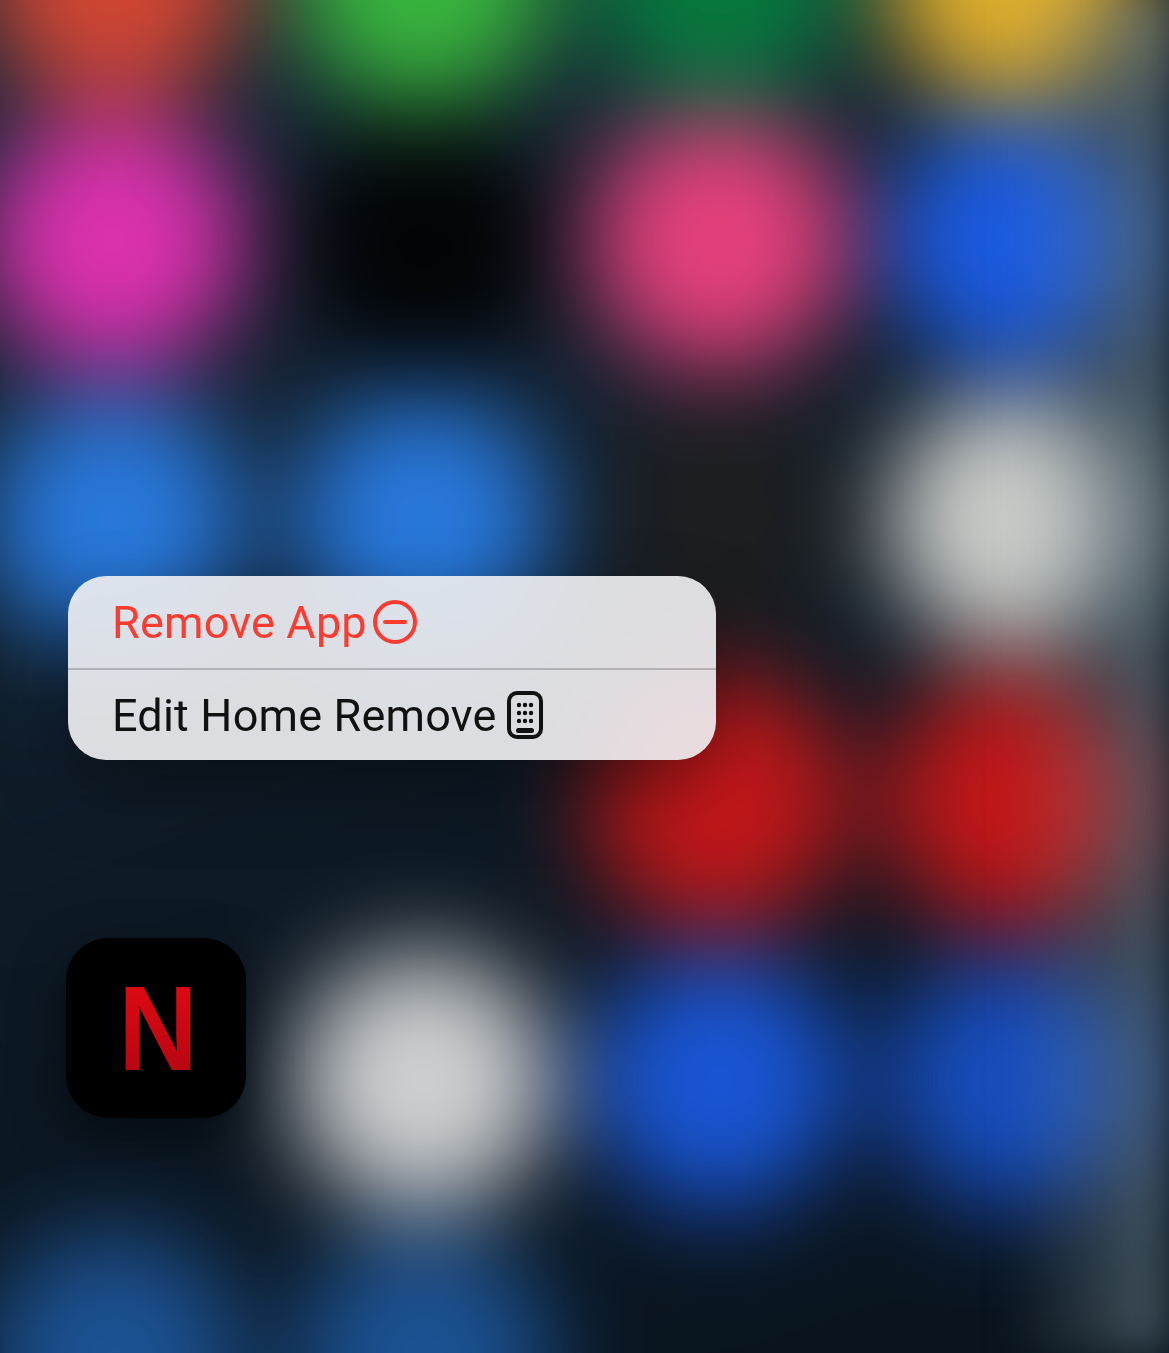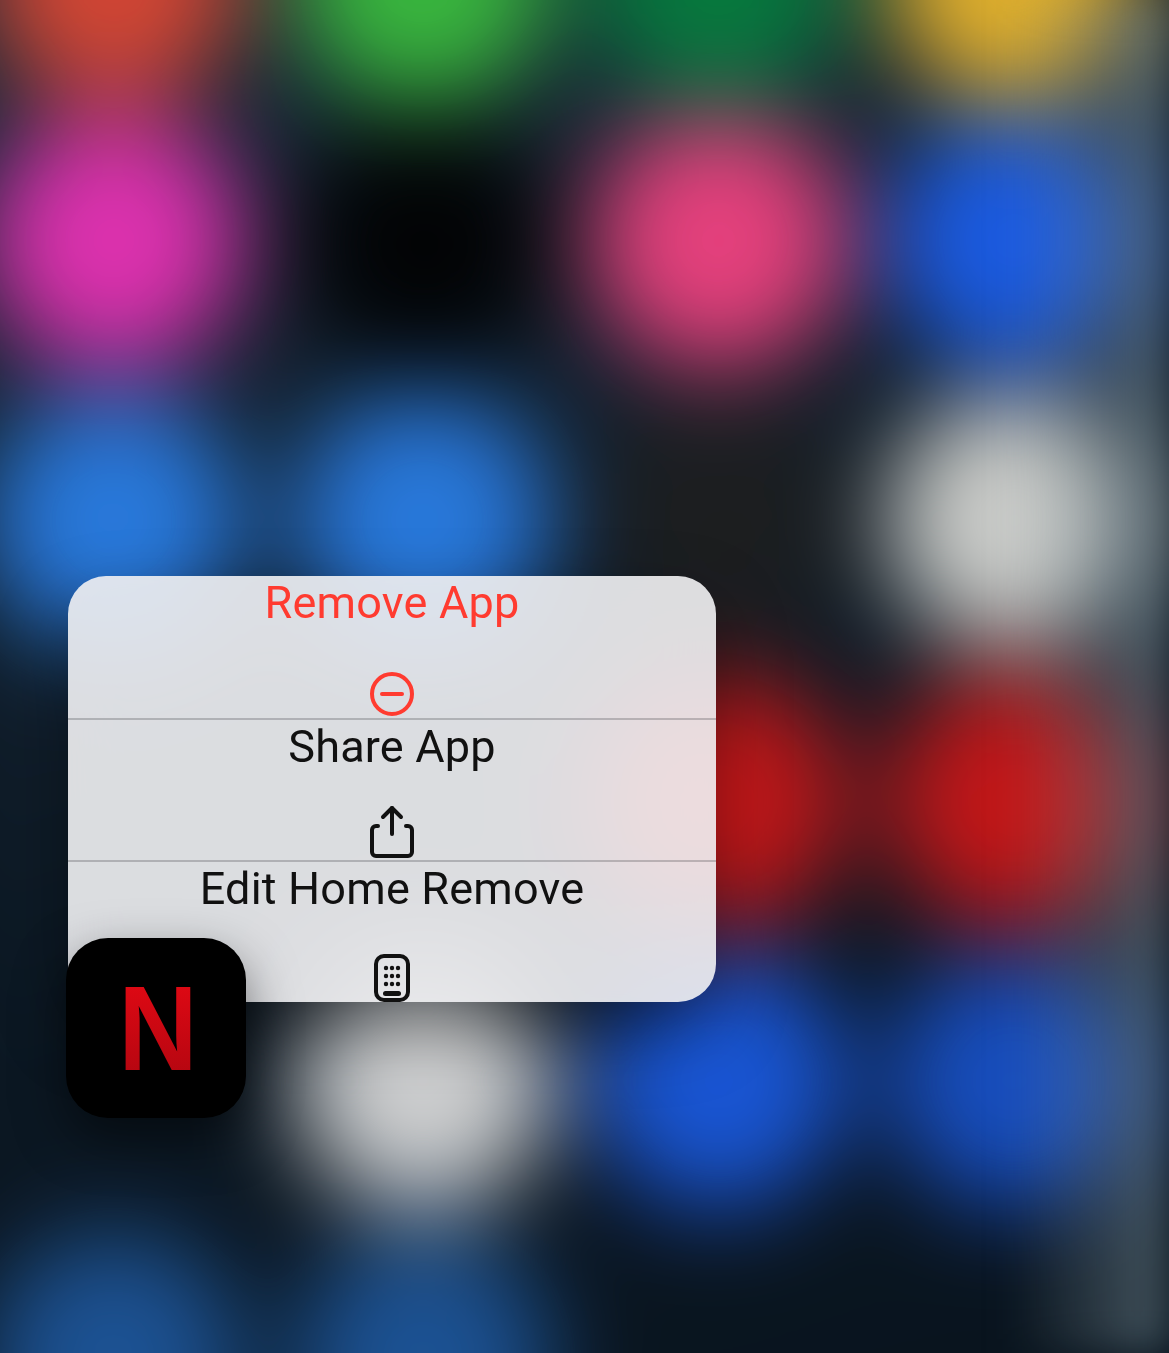--- a/index.html
+++ b/index.html
@@ -56,28 +56,27 @@
       left:68px; top:576px;
       width:648px;
       border-radius:38px;
       background:rgba(238,238,240,.92);
       box-shadow:0 30px 70px rgba(0,0,0,.35);
       overflow:hidden;
       backdrop-filter:blur(30px) saturate(1.3);
       -webkit-backdrop-filter:blur(30px) saturate(1.3);
     }
     .menu-item{
-      display:flex;align-items:center;justify-content:space-between;
-      height:142px;
+      display:flex;align-items:center;
+      height:92px;
       padding:0 44px 0 44px;
       font-size:45px;
       letter-spacing:.2px;
       color:#111;
       cursor:pointer;
-      flex-direction:column;
     }
     .menu-item + .menu-item{
       border-top:2px solid rgba(60,60,67,.28);
     }
     .menu-item.destructive{ color:var(--destructive); }
     .menu-item .icon-slot{
       width:56px;
       display:flex;align-items:center;justify-content:center;
     }
     .menu-item svg{display:block}
@@ -117,30 +116,20 @@
   <div class="menu-item destructive">
     <span>Remove App</span>
     <span class="icon-slot">
       <svg width="48" height="48" viewBox="0 0 48 48" fill="none">
         <circle cx="24" cy="24" r="20" stroke="var(--destructive)" stroke-width="4"></circle>
         <line x1="14" y1="24" x2="34" y2="24" stroke="var(--destructive)" stroke-width="4" stroke-linecap="round"></line>
       </svg>
     </span>
   </div>
 
-  <div class="menu-item">
-    <span>Share App</span>
-    <span class="icon-slot">
-      <svg width="48" height="56" viewBox="0 0 48 56" fill="none">
-        <path d="M24 4 L24 30" stroke="#111" stroke-width="4" stroke-linecap="round"></path>
-        <path d="M15 13 L24 4 L33 13" stroke="#111" stroke-width="4" stroke-linecap="round" stroke-linejoin="round"></path>
-        <path d="M10 22 H8 a4 4 0 0 0 -4 4 v22 a4 4 0 0 0 4 4 h32 a4 4 0 0 0 4 -4 v-22 a4 4 0 0 0 -4 -4 h-2" stroke="#111" stroke-width="4" stroke-linecap="round" stroke-linejoin="round" fill="none"></path>
-      </svg>
-    </span>
-  </div>
 
   <div class="menu-item">
     <span>Edit Home Remove</span>
     <span class="icon-slot">
       <svg width="36" height="48" viewBox="0 0 36 48" fill="none">
         <rect x="2" y="2" width="32" height="44" rx="8" stroke="#111" stroke-width="4"></rect>
         <circle cx="12" cy="14" r="2.2" fill="#111"></circle>
         <circle cx="18" cy="14" r="2.2" fill="#111"></circle>
         <circle cx="24" cy="14" r="2.2" fill="#111"></circle>
         <circle cx="12" cy="22" r="2.2" fill="#111"></circle>

